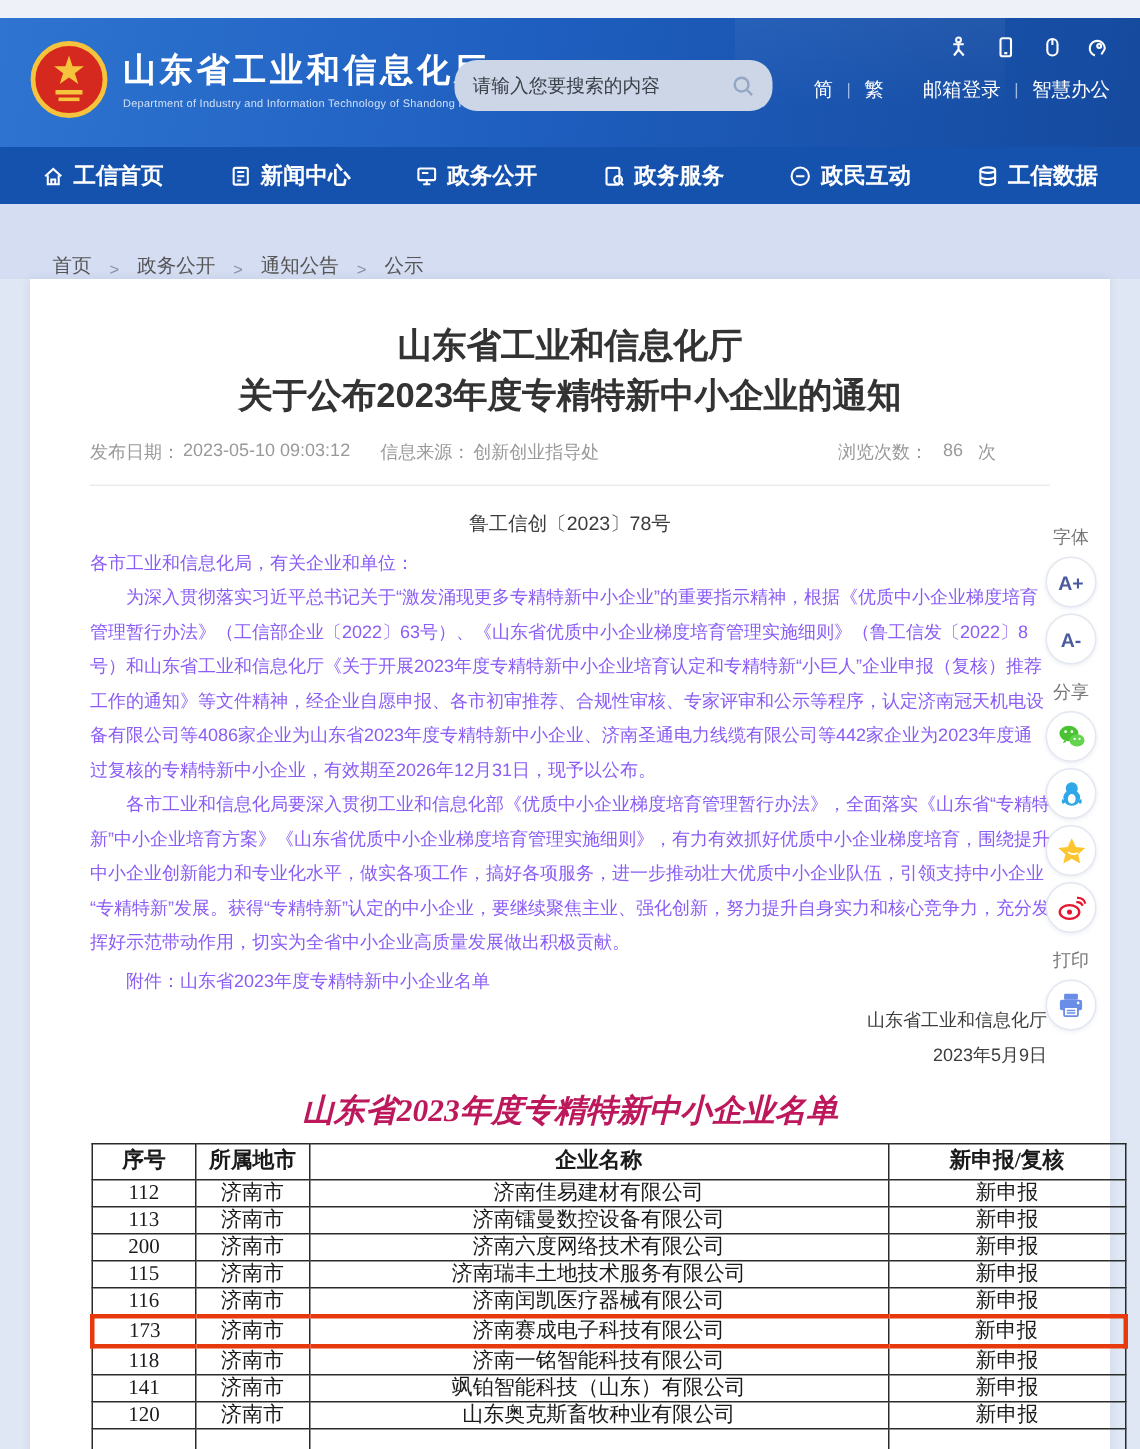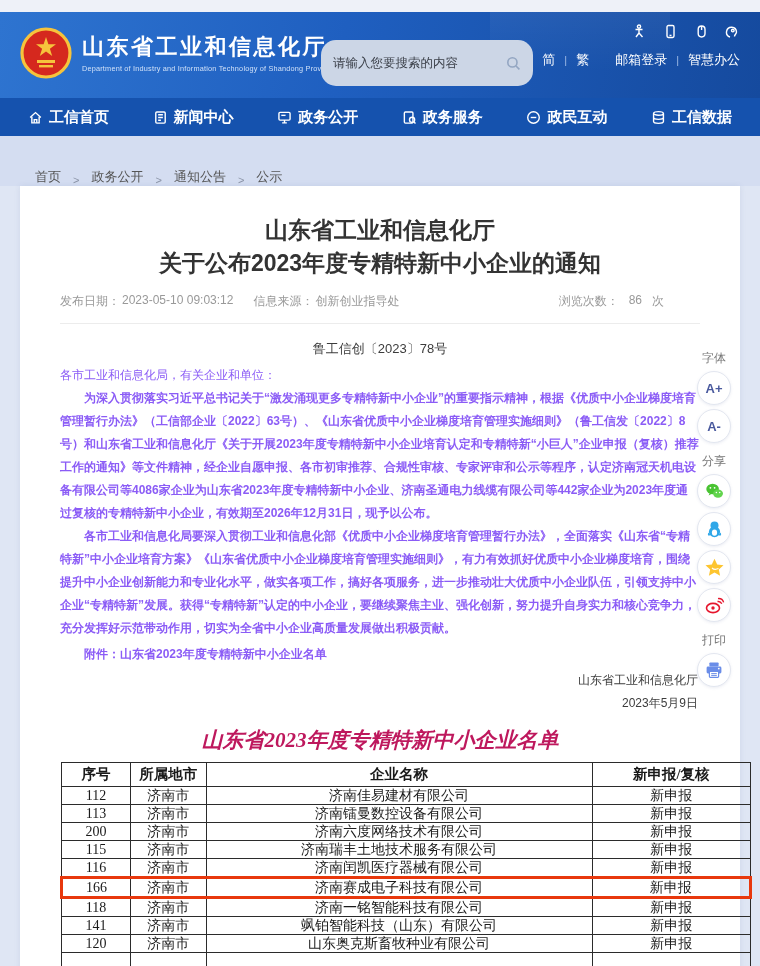--- a/index.html
+++ b/index.html
@@ -8,21 +8,21 @@
   .page { position:relative; width:760px; height:966px; margin:12px auto; background:#dfe6f4; overflow:hidden; }
 
   
   .header { position:relative; height:86px; background:linear-gradient(100deg,#2e74d0 0%,#1f5fc0 45%,#154a9e 100%); overflow:hidden; }
   .header-art { position:absolute; right:90px; top:0; width:180px; height:86px;
     background:linear-gradient(180deg,rgba(255,255,255,.10),rgba(255,255,255,0) 70%); opacity:.5; }
   .brand { position:absolute; left:20px; top:15px; display:flex; align-items:center; gap:10px; }
   .emblem { width:52px; height:52px; flex:0 0 auto; }
   .brand-text .cn { color:#fff; font-size:22px; font-weight:bold; letter-spacing:2.5px; line-height:1.25; }
   .brand-text .en { color:#cfe0f8; font-size:7.3px; letter-spacing:.2px; margin-top:3px; }
-  .search { position:absolute; left:321px; top:28px; width:212px; height:46px; background:#ccd6e6; border-radius:15px;
+  .search { position:absolute; left:303px; top:28px; width:212px; height:34px; background:#ccd6e6; border-radius:15px;
     display:flex; align-items:center; padding:0 12px; }
   .search input { flex:1; border:none; outline:none; background:transparent; font-size:12.5px; color:#333;
     font-family:"Liberation Sans","DejaVu Sans",sans-serif; }
   .search input::placeholder { color:#3a3f48; opacity:1; }
   .search svg { flex:0 0 auto; }
   .head-right { position:absolute; right:20px; top:12px; text-align:right; }
   .mini-icons { display:flex; justify-content:flex-end; gap:16px; margin-bottom:12px; }
   .mini-icons svg { display:block; }
   .quick-links { display:flex; align-items:center; gap:9px; color:#fff; font-size:13px; }
   .quick-links .sep { color:#9db9e4; font-size:11px; }
@@ -44,21 +44,21 @@
     box-shadow:0 0 6px rgba(60,80,140,.10); }
   .art-title { text-align:center; font-size:23px; font-weight:bold; color:#333; line-height:1.42; }
   .meta { display:flex; align-items:center; gap:6px; font-size:12px; color:#999; margin-top:14px;
     padding-bottom:13px; border-bottom:1px solid #ececec; }
   .meta .grp { display:flex; gap:2px; }
   .meta .grp + .grp { margin-left:14px; }
   .meta .views { margin-left:auto; margin-right:36px; display:flex; gap:10px; }
   .doc-no { text-align:center; font-size:13px; color:#3c3c3c; margin-top:16px; }
   .body-text { font-size:12px; color:#8b5cf6; line-height:23px; }
   .salute { margin-top:6px; }
-  .para { text-indent:2em;font-weight:bold; }
+  .para { text-indent:2em; }
   .attach { margin-top:3px; }
   .sig-block { text-align:right; font-size:12px; color:#3c3c3c; line-height:23px; margin-top:3px; padding-right:2px; }
   .tbl-title { text-align:center; font-family:"Liberation Serif","DejaVu Serif",serif; font-weight:bold;
     font-size:21px; color:#be185d; margin-top:11px;font-style:italic; }
 
   
   table.roster { border-collapse:collapse; width:692px; margin:8px auto 0 auto;
     font-family:"Liberation Serif","DejaVu Serif",serif; font-size:14px; color:#1a1a1a; table-layout:fixed; }
   table.roster th, table.roster td { border:1px solid #2b2b2b; text-align:center; padding:0; height:18px; line-height:17px; }
   table.roster th { font-size:14.5px; height:24px; font-weight:bold; }
@@ -273,21 +273,21 @@
         <td data-interactable="false">济南瑞丰土地技术服务有限公司</td>
         <td data-interactable="false">新申报</td>
       </tr>
       <tr data-interactable="false">
         <td data-interactable="false">116</td>
         <td data-interactable="false">济南市</td>
         <td data-interactable="false">济南闰凯医疗器械有限公司</td>
         <td data-interactable="false">新申报</td>
       </tr>
       <tr class="highlight" data-interactable="false">
-        <td data-interactable="false">166</td>
+        <td data-interactable="false">173</td>
         <td data-interactable="false">济南市</td>
         <td data-interactable="false">济南赛成电子科技有限公司</td>
         <td data-interactable="false">新申报</td>
       </tr>
       <tr data-interactable="false">
         <td data-interactable="false">118</td>
         <td data-interactable="false">济南市</td>
         <td data-interactable="false">济南一铭智能科技有限公司</td>
         <td data-interactable="false">新申报</td>
       </tr>

